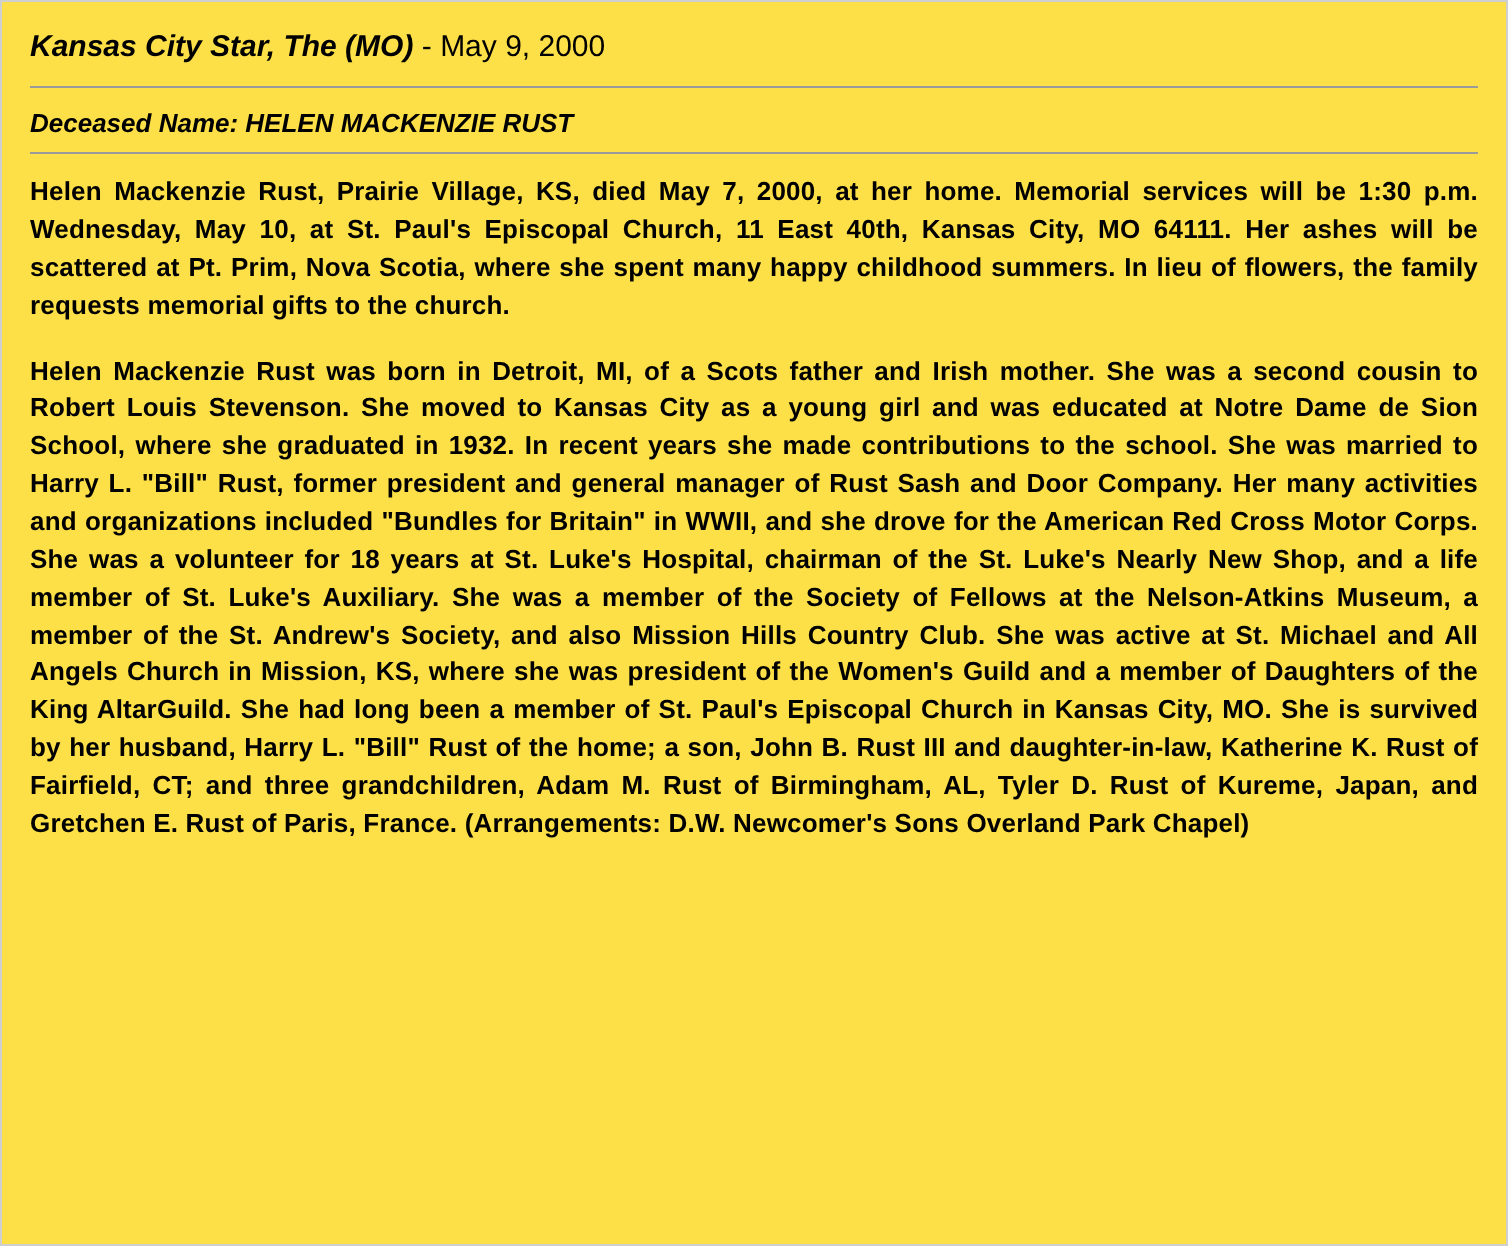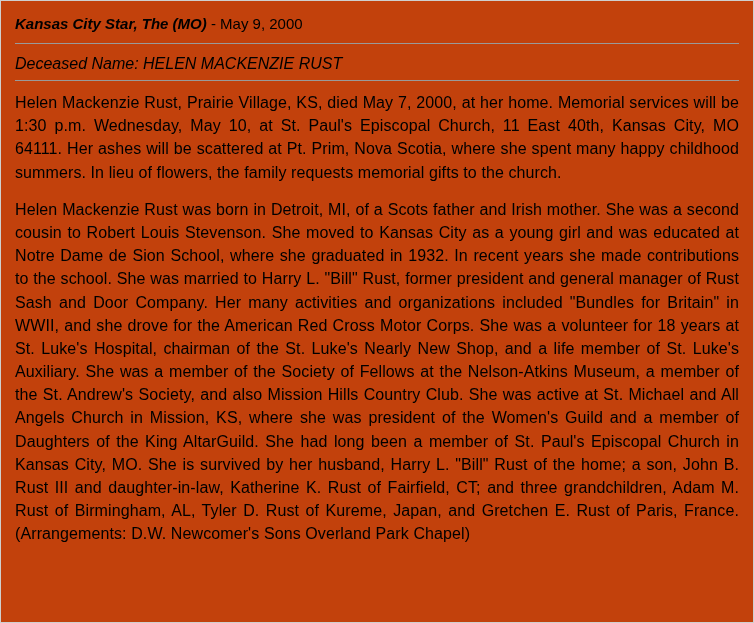--- a/index.html
+++ b/index.html
@@ -13,21 +13,21 @@
     font-family: "Liberation Sans", sans-serif;
     color: #000000;
     overflow: hidden;
   }
   .page {
     box-sizing: border-box;
     width: 754px;
     height: 623px;
     padding: 14px 14px 0 14px;
     border: 1px solid #cfcfcf;
-    background: #c2410c;
+    background: #fde047;
   }
   .header-line {
     font-size: 15px;
     font-weight: bold;
     font-style: italic;
     margin: 0 0 10px 0;
     line-height: 1.2;
   }
   .header-line .pub {
     font-weight: bold;
@@ -41,32 +41,33 @@
     font-weight: normal;
     font-style: normal;
   }
   .rule {
     border: none;
     border-top: 1px solid #9a9a9a;
     margin: 6px 0 10px 0;
     height: 0;
   }
   .deceased-line {
-    font-size: 16px;
-    font-weight: normal;
+    font-size: 13px;
+    font-weight: bold;
     font-style: italic;
     margin: 0 0 4px 0;
     line-height: 1.25;
   }
   .body-text {
-    font-size: 16px;
+    font-size: 13px;
     line-height: 1.45;
     text-align: justify;
     margin: 0 0 14px 0;
     letter-spacing: 0.1px;
+    font-weight: bold;
   }
   .body-text:last-child {
     margin-bottom: 4px;
   }
 </style>
 </head>
 <body>
 
 <div class="page">
 

